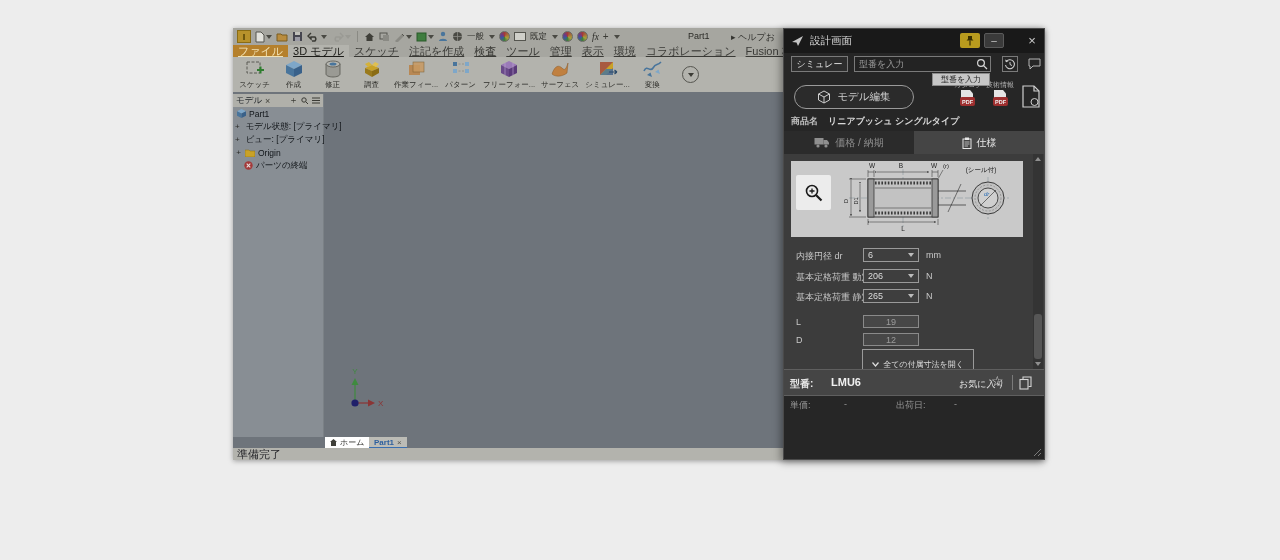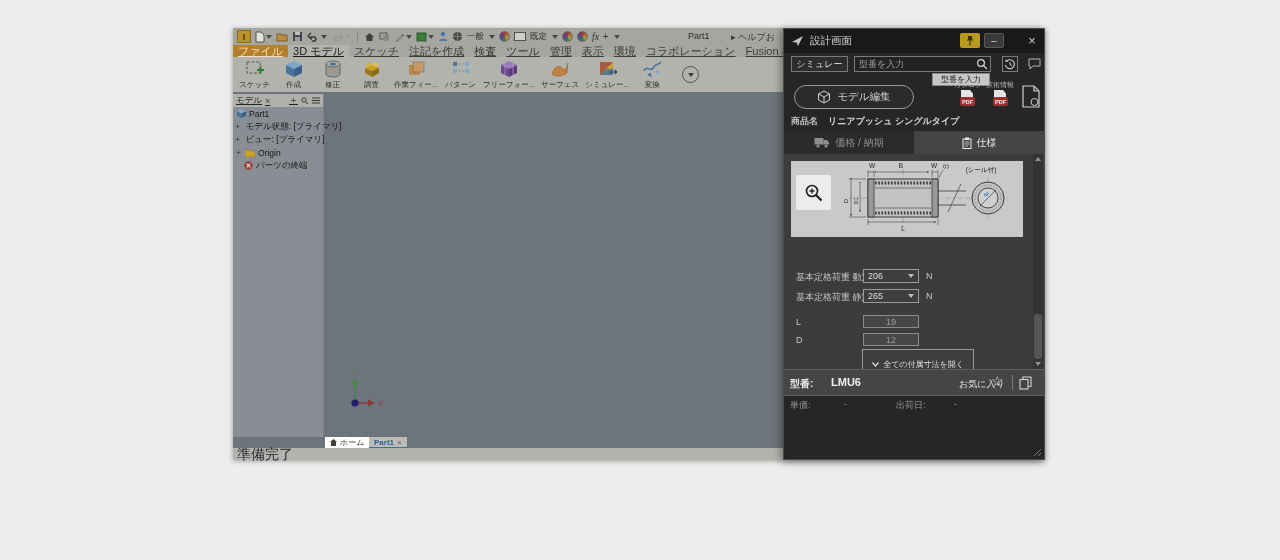--- a/index.html
+++ b/index.html
@@ -28,27 +28,27 @@
   .camoval{width:11px;height:7px;border:1px solid #4a4a44;border-radius:4px;display:flex;align-items:center;justify-content:center;}
   .camdot{width:3px;height:3px;border-radius:50%;background:#4a4a44;}
   .inv-ribbon{position:absolute;left:0;top:29px;width:100%;height:35px;background:#b3b3ad;display:flex;align-items:flex-start;padding-left:2px;box-sizing:border-box;}
   .rb{display:flex;flex-direction:column;align-items:center;padding:2px 3px 0;min-width:33px;}
   .rb .ic{width:22px;height:20px;}
   .rb .lb{font-size:7.5px;color:#2e2e2a;white-space:nowrap;margin-top:1px;}
   .rib-collapse{margin:9px 0 0 10px;width:15px;height:15px;border:1px solid #55554f;border-radius:50%;display:flex;align-items:center;justify-content:center;}
   .rib-collapse .caret{border-top-color:#3c3c36;}
   .inv-work{position:absolute;left:0;top:64px;width:100%;height:345px;background:#6e747b;}
   .browser{position:absolute;left:0;top:2px;width:90px;height:343px;background:rgba(200,203,205,.30);border-right:1px solid rgba(110,115,120,.5);}
-  .br-head{height:13px;background:#b0b0aa;display:flex;align-items:center;gap:3px;padding:0 3px;font-size:8.5px;color:#22262a;text-decoration:underline;}
+  .br-head{height:13px;background:#b0b0aa;display:flex;align-items:center;gap:3px;padding:0 3px;font-size:8.5px;color:#22262a;}
   .br-x{font-size:9px;color:#44443e;}
   .br-tools{margin-left:auto;display:flex;gap:3px;align-items:center;color:#3a3a34;font-size:9px;}
   .br-item{display:flex;align-items:center;gap:3px;height:13px;font-size:8.5px;color:#101418;white-space:nowrap;}
   .br-plus{width:7px;font-size:8px;color:#2c2c28;text-align:center;}
   .doctab{position:absolute;top:409px;height:11px;display:flex;align-items:center;gap:3px;font-size:8px;padding:0 5px;box-sizing:border-box;}
-  .statusbar{position:absolute;left:0;top:420px;width:100%;height:12px;background:#b3b3ad;font-size:14px;color:#26262a;line-height:12px;padding-left:4px;box-sizing:border-box;}
+  .statusbar{position:absolute;left:0;top:420px;width:100%;height:12px;background:#b3b3ad;font-size:11px;color:#26262a;line-height:12px;padding-left:4px;box-sizing:border-box;}
   
   .panel{position:absolute;left:783px;top:28px;width:262px;height:432px;background:#262626;border:1px solid #4a4a4a;box-sizing:border-box;z-index:5;box-shadow:-2px 2px 8px rgba(0,0,0,.4);text-decoration:underline;}
   .p-titlebar{position:absolute;left:0;top:0;width:100%;height:24px;background:#191919;display:flex;align-items:center;}
   .p-title{font-size:10.5px;color:#dcdcdc;margin-left:6px;}
   .p-btn{position:absolute;width:20px;height:15px;top:4px;border-radius:2px;display:flex;align-items:center;justify-content:center;}
   .p-pin{left:176px;background:#b89b1e;}
   .p-min{left:200px;background:#3a3a3a;border:1px solid #5a5a5a;color:#c5c5c5;font-size:10px;line-height:10px;box-sizing:border-box;}
   .p-close{left:238px;color:#cccccc;font-size:13px;background:none;}
   .p-searchbtn{position:absolute;left:7px;top:27px;width:57px;height:16px;background:#2d2d2d;border:1px solid #7a7a7a;color:#dddddd;font-size:9px;display:flex;align-items:center;justify-content:center;box-sizing:border-box;}
   .p-input{position:absolute;left:70px;top:27px;width:137px;height:16px;background:#232323;border:1px solid #7a7a7a;color:#cfcfcf;font-size:9px;padding:0 16px 0 4px;box-sizing:border-box;outline:none;font-family:"Liberation Sans",sans-serif;}
@@ -519,20 +519,28 @@
         </svg>
         <div class="magbtn">
           <svg width="20" height="20" viewBox="0 0 20 20">
               <circle cx="8" cy="8" r="5.5" fill="none" stroke="#1a1a1a" stroke-width="1.6"></circle>
               <path d="M12.2 12.2 17.5 17.5" stroke="#1a1a1a" stroke-width="2.2"></path>
               <path d="M5.5 8h5M8 5.5v5" stroke="#1a1a1a" stroke-width="1.3"></path>
             </svg>
         </div>
       </div>
 
+      <div class="specrow" style="top:94px;">
+        <span class="speclabel">内接円径 dr</span>
+        <div class="p-select">
+            <span>6</span>
+            <span class="chev"></span>
+          </div>
+        <span class="specunit">mm</span>
+      </div>
       <div class="specrow" style="top:115px;">
         <span class="speclabel">基本定格荷重 動定格</span>
         <div class="p-select">
             <span>206</span>
             <span class="chev"></span>
           </div>
         <span class="specunit">N</span>
       </div>
       <div class="specrow" style="top:135px;">
         <span class="speclabel">基本定格荷重 静定格</span>

